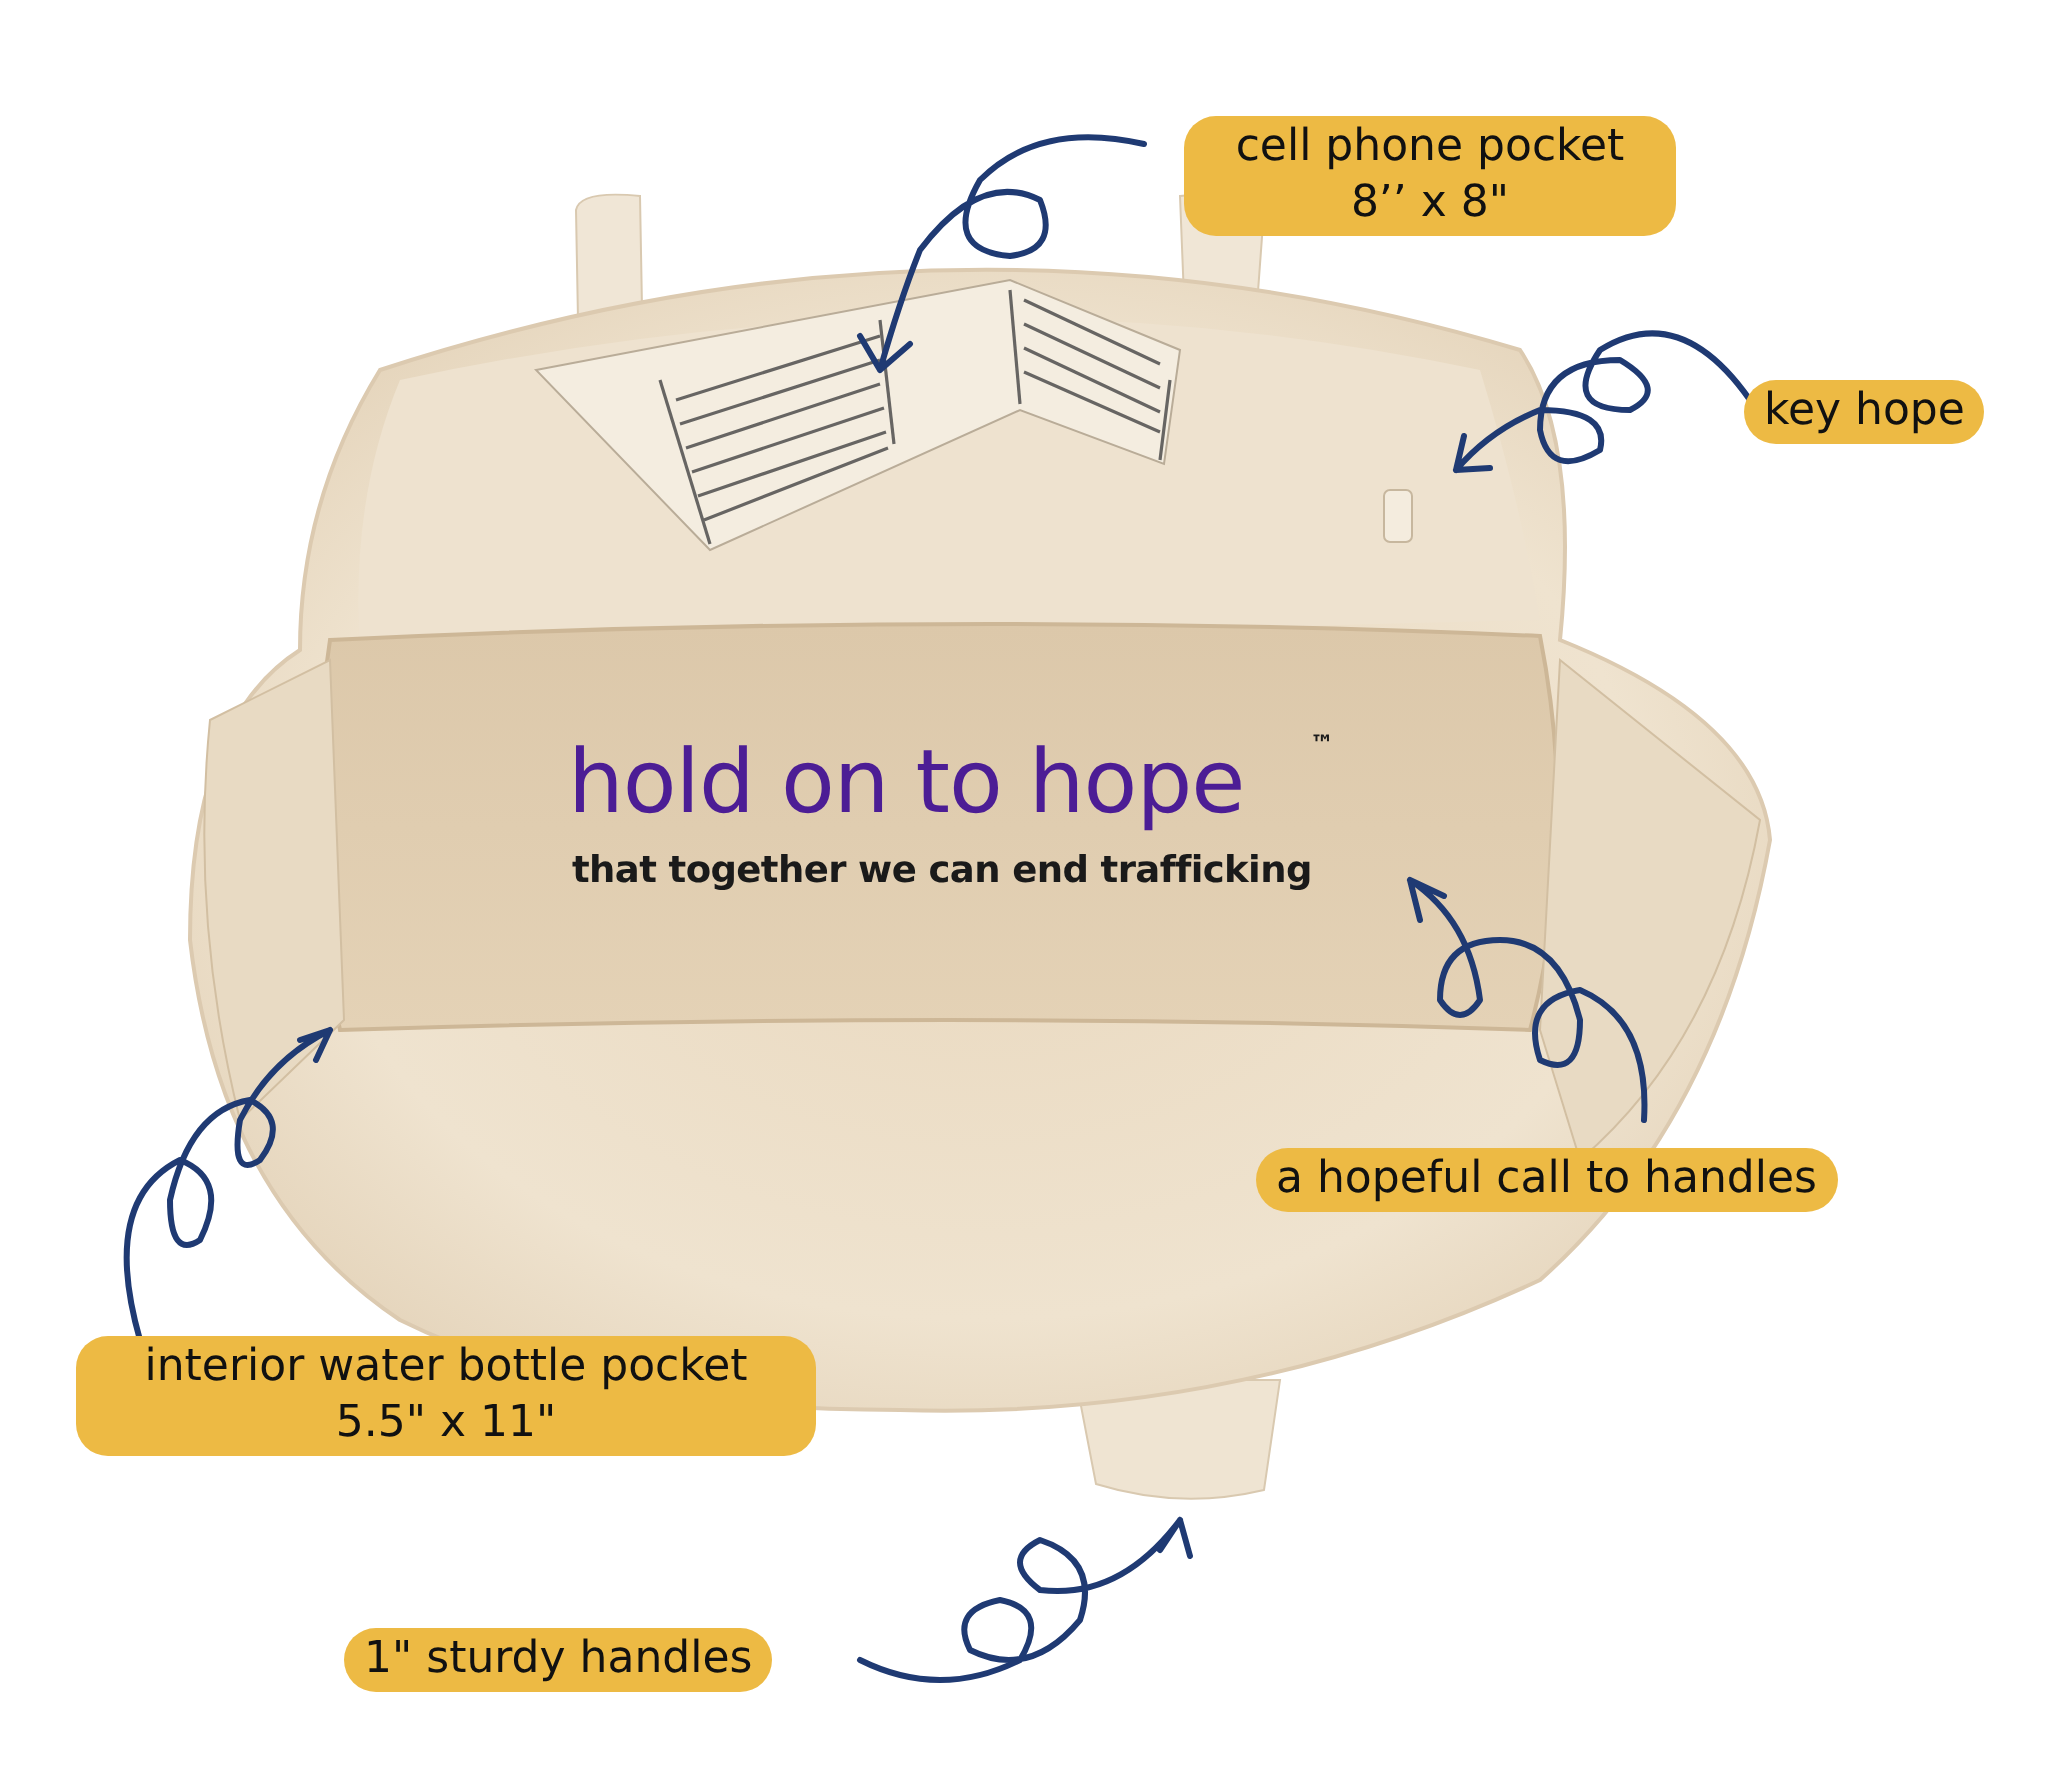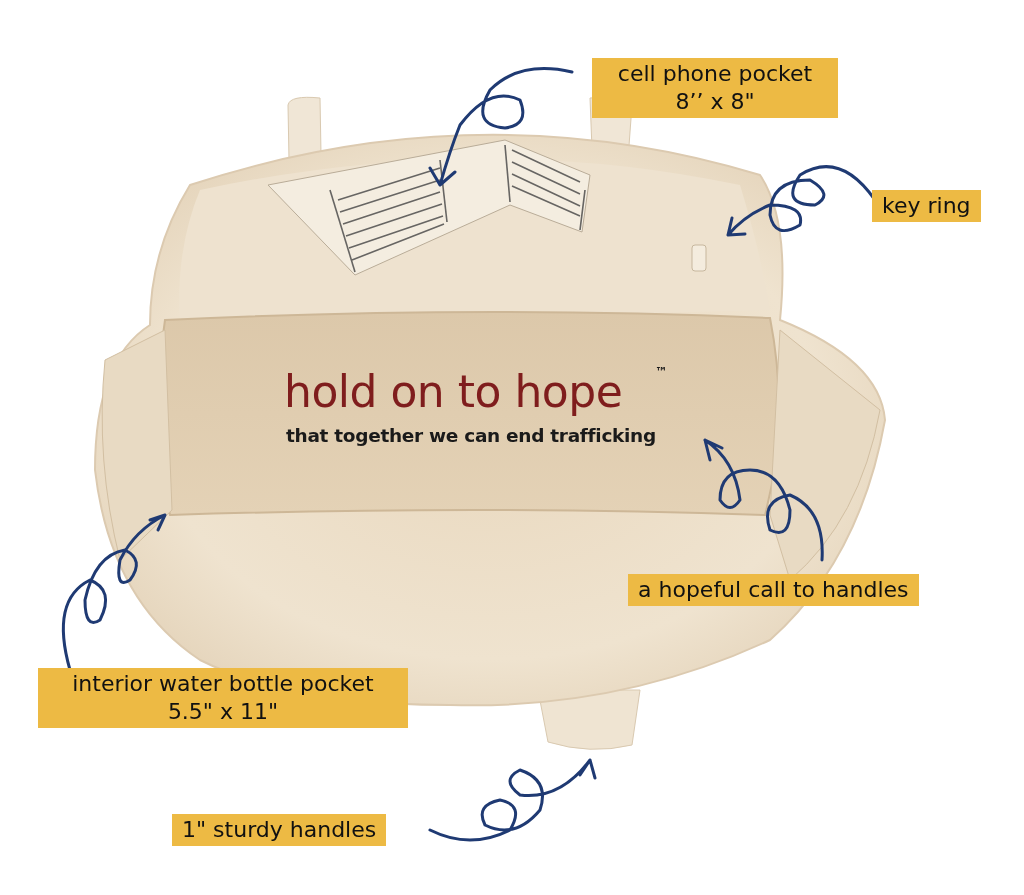--- a/index.html
+++ b/index.html
@@ -1,20 +1,20 @@
 <!DOCTYPE html>
 <html><head>
 <meta charset="utf-8">
 <style>
   html,body{margin:0;padding:0;background:#ffffff;}
   body{width:1024px;height:895px;position:relative;overflow:hidden;font-family:"DejaVu Sans","Liberation Sans",sans-serif;}
   .stage{position:absolute;left:0;top:0;width:1024px;height:895px;}
-  .label{position:absolute;background:#EDBA44;color:#111;border-radius:0;font-size:22px;line-height:28px;padding:2px 10px;text-align:center;white-space:nowrap;}
+  .label{position:absolute;background:#EDBA44;color:#111;border-radius:16px;font-size:22px;line-height:28px;padding:2px 10px;text-align:center;white-space:nowrap;}
   .label .l2{display:block;margin:0 auto;}
-  .print-main{position:absolute;left:284px;top:366px;font-size:44px;color:#7f1d1d;letter-spacing:-0.5px;}
+  .print-main{position:absolute;left:284px;top:366px;font-size:44px;color:#4c1d95;letter-spacing:-0.5px;}
   .print-tm{position:absolute;left:655px;top:365px;font-size:12px;font-weight:bold;color:#1a1a1a;}
   .print-sub{position:absolute;left:286px;top:425px;font-size:18.5px;font-weight:bold;color:#1a1a1a;letter-spacing:-0.3px;text-align:right;}
 </style>
 </head>
 <body>
 
 <div class="stage">
   <svg width="1024" height="895" viewBox="0 0 1024 895" style="position:absolute;left:0;top:0;">
     <defs>
       <radialGradient id="bagGrad" cx="50%" cy="50%" r="60%">
@@ -70,21 +70,21 @@
 
   <div class="print-main">hold on to hope</div>
   <div class="print-tm">™</div>
   <div class="print-sub">that together we can end trafficking</div>
 
   <div class="label" style="left:592px;top:58px;width:226px;">
     <span>cell phone pocket</span>
     <span class="l2">8’’ x 8"</span>
   </div>
   <div class="label" style="left:872px;top:190px;">
-    <span>key ring</span>
+    <span>key hope</span>
   </div>
   <div class="label" style="left:628px;top:574px;">
     <span>a hopeful call to handles</span>
   </div>
   <div class="label" style="left:38px;top:668px;width:350px;">
     <span>interior water bottle pocket</span>
     <span class="l2">5.5" x 11"</span>
   </div>
   <div class="label" style="left:172px;top:814px;">
     <span>1" sturdy handles</span>

